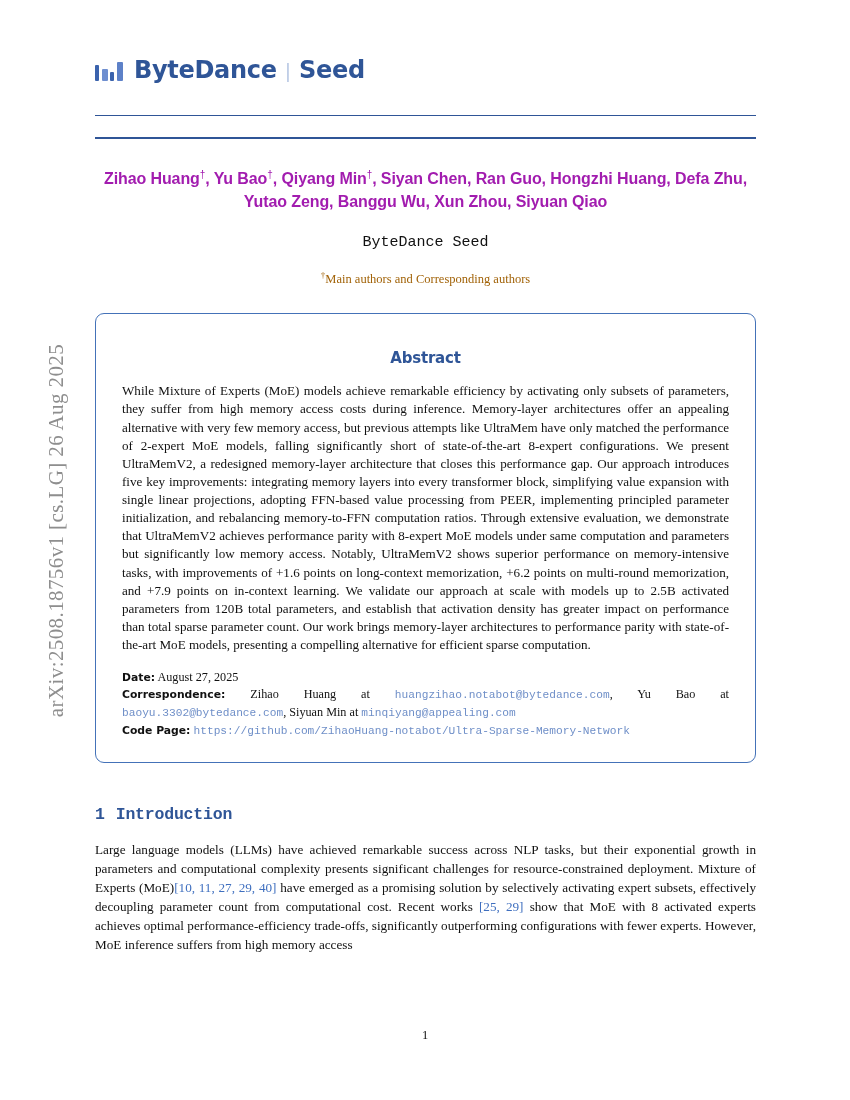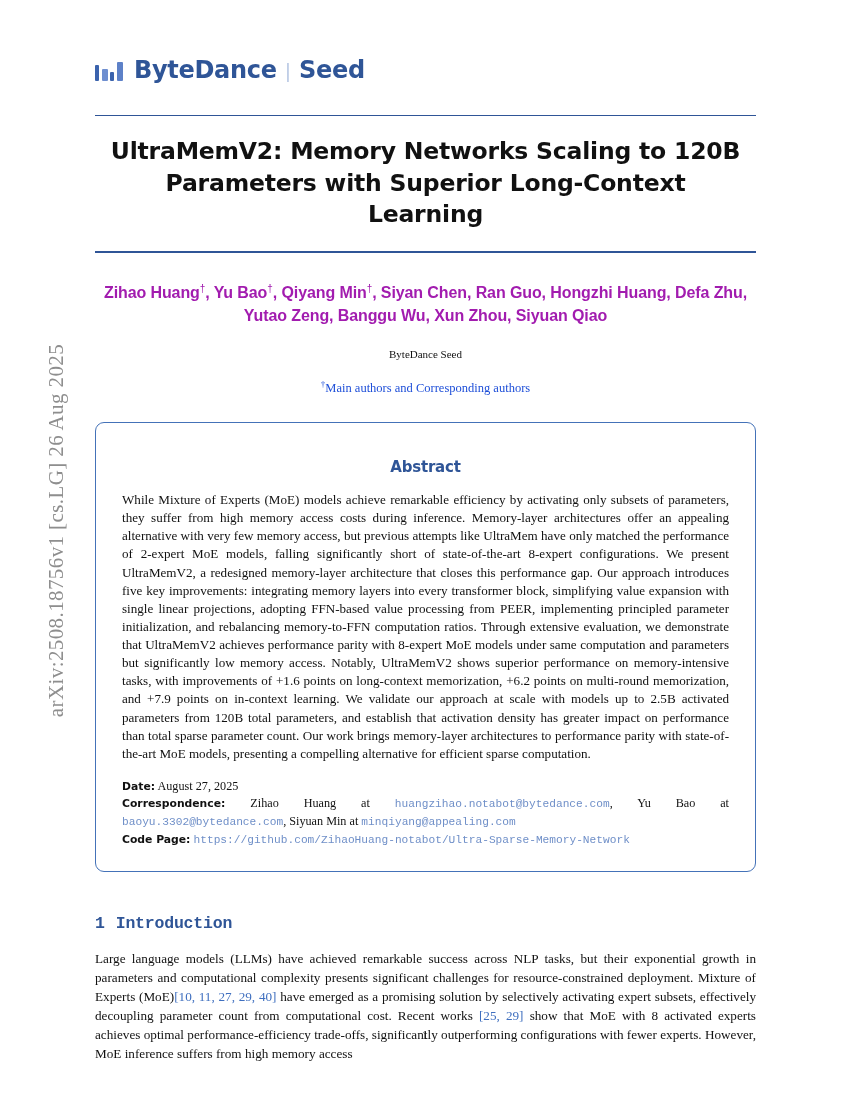--- a/index.html
+++ b/index.html
@@ -100,33 +100,33 @@
     font-size: 16px;
     font-weight: bold;
     line-height: 1.48;
     text-align: center;
     color: #a21caf;
     margin-top: 28px;
     letter-spacing: -0.1px;
   }
   .authors sup { font-weight: normal; font-size: 10px; vertical-align: super; }
   .affiliation {
-    font-family: Liberation Serif, serif;
-    font-size: 11px;
+    font-family: Liberation Mono, monospace;
+    font-size: 15px;
     font-weight: 500;
     text-align: center;
     margin-top: 20px;
     color: #111111;
   }
   .footnote-authors {
     font-family: "Liberation Serif", serif;
     font-size: 12.5px;
     text-align: center;
     margin-top: 19px;
-    color: #1d4ed8;
+    color: #a16207;
   }
   .footnote-authors sup { font-size: 9px; }
 
   
   .abstract-box {
     margin-top: 26px;
     border: 1.3px solid #4472b8;
     border-radius: 9px;
     padding: 35px 26px 22px 26px;
     background: #ffffff;
@@ -217,21 +217,20 @@
           <span class="bar3"></span>
           <span class="bar4"></span>
       </span>
       <span class="logo-text">ByteDance</span>
       <span class="logo-sep">|</span>
       <span class="logo-text">Seed</span>
     </div>
 
     <div class="rule rule-top"></div>
 
-    <h1 class="title">UltraMemV2: Memory Networks Scaling to 120B Parameters with Superior Long-Context Learning</h1>
 
     <div class="rule rule-bottom"></div>
 
     <div class="authors">
       <span>Zihao Huang<sup>†</sup>, Yu Bao<sup>†</sup>, Qiyang Min<sup>†</sup>, Siyan Chen, Ran Guo, Hongzhi Huang, Defa Zhu, Yutao Zeng, Banggu Wu, Xun Zhou, Siyuan Qiao</span>
     </div>
 
     <div class="affiliation">ByteDance Seed</div>
 
     <div class="footnote-authors">

